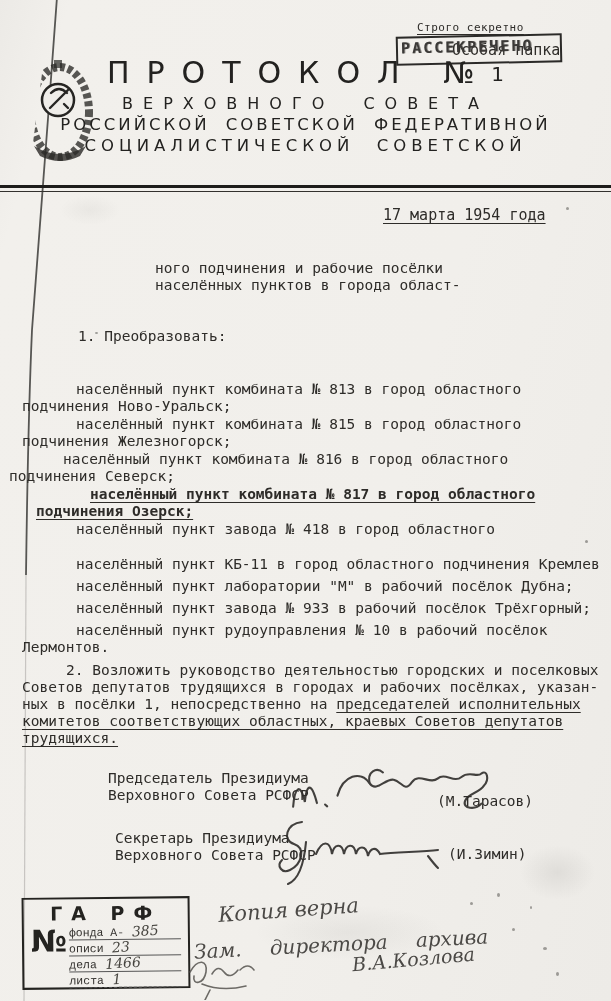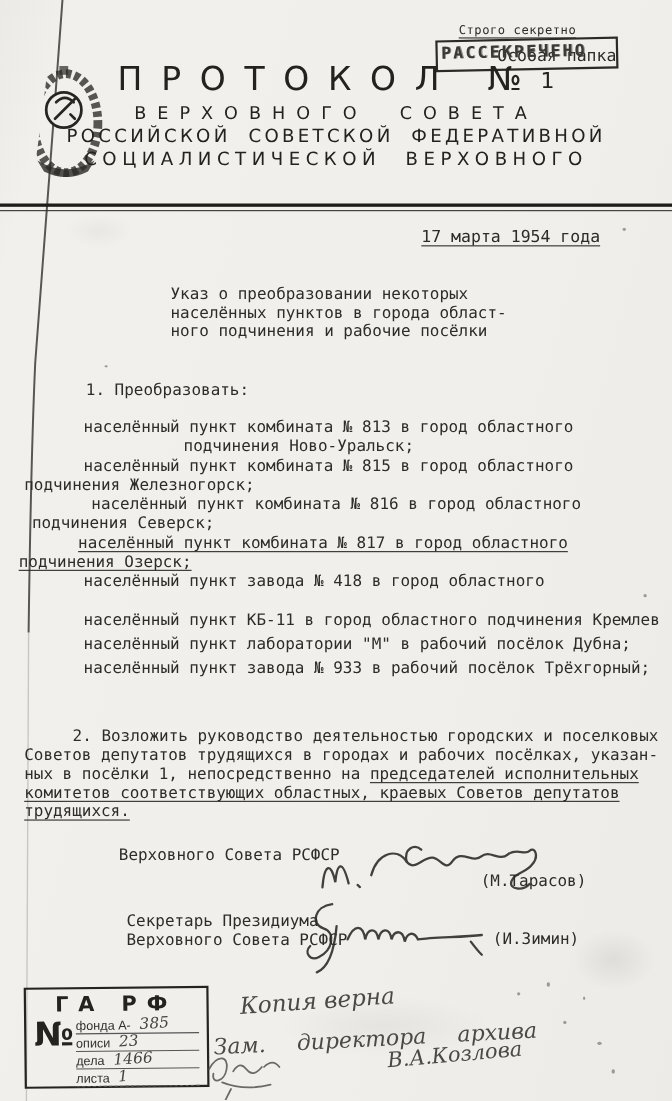--- a/index.html
+++ b/index.html
@@ -31,21 +31,21 @@
                      transform:rotate(-1.2deg);text-shadow:1px 0 0 rgba(60,58,55,.55);}
   
   .hand{font-family:"DejaVu Serif","Liberation Serif",serif;font-style:italic;color:#4b4946;}
   
   #garf{left:22px;top:897px;width:164px;height:88px;border:2px solid #242320;transform:rotate(-.6deg);}
   #garf-name{position:absolute;left:0;top:3px;width:100%;text-align:center;font-weight:bold;
              font-size:19px;letter-spacing:9px;color:#242320;}
   #garf-no{position:absolute;left:7px;top:24px;font-size:30px;font-weight:bold;color:#242320;}
   .garf-row{position:absolute;left:45px;width:112px;height:15px;border-bottom:1px solid #555;
             font-size:11.5px;display:flex;align-items:flex-end;}
-  .garf-label{font-family:Liberation Sans, sans-serif;color:#33312e;text-align:center;}
+  .garf-label{font-family:Liberation Mono, monospace;color:#33312e;text-align:center;}
   .garf-value{font-family:"DejaVu Serif","Liberation Serif",serif;font-style:italic;
               font-size:14px;color:#46443f;margin-left:8px;transform:rotate(-3deg);}
   
   .speck{position:absolute;background:#4a4844;border-radius:50%;opacity:.5;}
   .smudge{position:absolute;border-radius:50%;pointer-events:none;}
   svg{display:block;}
 </style>
 </head>
 <body>
 
@@ -75,72 +75,76 @@
   <div class="abs" id="declassified-box"></div>
   <div class="abs tw" id="folder">Особая папка</div>
   <div class="abs tw" id="declassified-text">РАССЕКРЕЧЕНО</div>
 
   <div class="abs" id="titleblock">
     <div class="t1">
       <span>ПРОТОКОЛ №</span><span class="t1n">1</span>
     </div>
     <div class="t3">ВЕРХОВНОГО СОВЕТА</div>
     <div class="t4">РОССИЙСКОЙ СОВЕТСКОЙ ФЕДЕРАТИВНОЙ</div>
-    <div class="t5">СОЦИАЛИСТИЧЕСКОЙ ВЕРХОВНОГО</div>
+    <div class="t5">СОЦИАЛИСТИЧЕСКОЙ СОВЕТСКОЙ</div>
   </div>
   <div class="abs" id="rule"></div>
 
   <div class="abs tw tline u" style="left:383px;top:207px;font-size:15px;">17 марта 1954 года</div>
 
   <div class="abs tw" style="left:155px;top:260px;">
-    <div class="tline" style="line-height:16.5px;">Указ о преобразовании некоторых</div>
+    <div class="tline" style="line-height:16.5px;">ного подчинения и рабочие посёлки</div>
     <div class="tline" style="line-height:16.5px;">населённых пунктов в города област-</div>
-    <div class="tline" style="line-height:16.5px;">ного подчинения и рабочие посёлки</div>
-  </div>
-
-  <div class="abs tw tline" style="left:78px;top:347px;text-align:right;">1. Преобразовать:</div>
-
-  <div class="abs tw" style="left:22px;top:381px;text-align:center;">
+  </div>
+
+  <div class="abs tw tline" style="left:78px;top:328px;text-align:right;">1. Преобразовать:</div>
+
+  <div class="abs tw" style="left:22px;top:381px;">
     <div class="tline ind">населённый пункт комбината № 813 в город областного</div>
     <div class="tline">подчинения Ново-Уральск;</div>
   </div>
   <div class="abs tw" style="left:22px;top:416px;">
     <div class="tline ind">населённый пункт комбината № 815 в город областного</div>
     <div class="tline">подчинения Железногорск;</div>
   </div>
-  <div class="abs tw" style="left:29px;top:451px;">
+  <div class="abs tw" style="left:9px;top:451px;">
     <div class="tline ind">населённый пункт комбината № 816 в город областного</div>
     <div class="tline">подчинения Северск;</div>
   </div>
-  <div class="abs tw" style="left:17px;top:486px;">
+  <div class="abs tw" style="left:36px;top:486px;font-weight:bold;">
     <div class="tline ind u">населённый пункт комбината № 817 в город областного</div>
     <div class="tline u">подчинения Озерск;</div>
   </div>
   <div class="abs tw" style="left:22px;top:521px;">
     <div class="tline ind">населённый пункт завода № 418 в город областного</div>
   </div>
   <div class="abs tw" style="left:22px;top:556px;">
     <div class="tline ind">населённый пункт КБ-11 в город областного подчинения Кремлев</div>
   </div>
   <div class="abs tw" style="left:22px;top:578px;">
     <div class="tline ind">населённый пункт лаборатории "М" в рабочий посёлок Дубна;</div>
   </div>
   <div class="abs tw" style="left:22px;top:600px;">
     <div class="tline ind">населённый пункт завода № 933 в рабочий посёлок Трёхгорный;</div>
+  </div>
+  <div class="abs tw" style="left:22px;top:622px;">
+    <div class="tline ind">населённый пункт рудоуправления № 10 в рабочий посёлок</div>
+    <div class="tline">Лермонтов.</div>
   </div>
 
   <div class="abs tw" style="left:22px;top:662px;">
     <div class="tline ind2">2. Возложить руководство деятельностью городских и поселковых</div>
     <div class="tline">Советов депутатов трудящихся в городах и рабочих посёлках, указан-</div>
     <div class="tline"><span>ных в посёлки 1, непосредственно на </span><span class="u">председателей исполнительных</span></div>
     <div class="tline u">комитетов соответствующих областных, краевых Советов депутатов</div>
     <div class="tline u">трудящихся.</div>
   </div>
 
   <div class="abs tw" style="left:108px;top:770px;">
+    <div class="tline" style="line-height:16.5px;">Председатель Президиума</div>
     <div class="tline" style="line-height:16.5px;">Верховного Совета РСФСР</div>
   </div>
   <svg class="abs" style="left:282px;top:756px;transform:rotate(-4deg);" width="215" height="62" viewBox="0 0 215 62">
     <g stroke="#2f2d2b" stroke-width="2.1" fill="none" stroke-linecap="round" opacity=".9">
       <path d="M10,44 C13,24 19,20 22,40 C25,22 30,20 34,42"></path>
       <path d="M42,44 l2,2"></path>
       <path d="M55,36 C62,16 80,12 88,26 C94,36 104,22 112,24 C120,26 122,38 130,28 C138,18 148,32 156,26 C164,20 172,32 180,26 C188,20 196,28 200,24 C206,20 208,30 202,36 C196,44 186,42 182,50 C178,58 192,60 198,54"></path>
       <path d="M88,26 C86,14 96,10 102,16"></path>
     </g>
   </svg>

